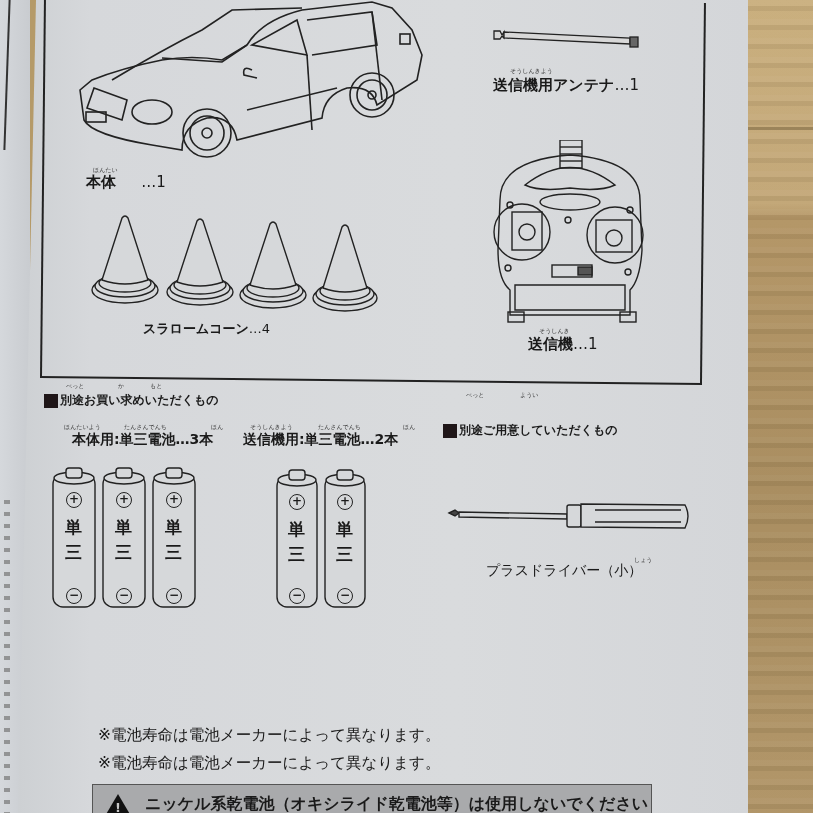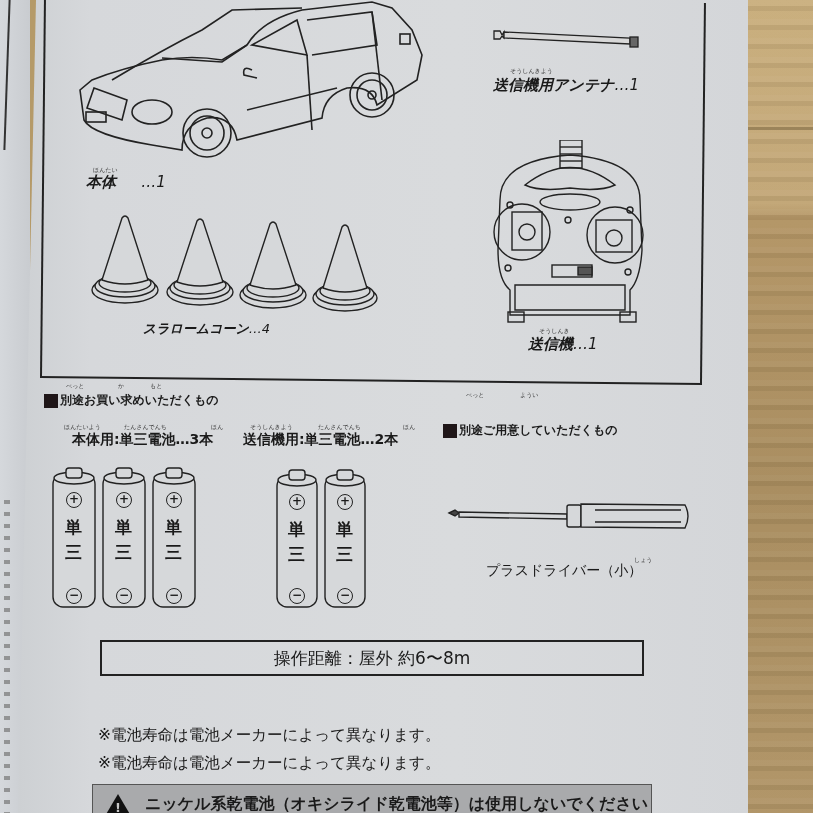--- a/index.html
+++ b/index.html
@@ -31,21 +31,21 @@
     position: absolute; left: 18px; top: 0; width: 730px; height: 813px;
     background: linear-gradient(90deg, #cdd0d3 0%, #d6d8db 10%, #d9dbdd 60%, #d4d6d9 100%);
     clip-path: polygon(18px 0, 100% 0, 100% 100%, 0 100%);
   }
   .frame {
     position: absolute; left: 44px; top: -4px; width: 662px; height: 382px;
     border: 2px solid #222; border-top: none;
     transform: rotate(0.6deg); transform-origin: 0 0;
   }
   .abs { position: absolute; }
-  .label { font-size: 15px; font-weight: bold; white-space: nowrap; font-style: italic; }
+  .label { font-size: 15px; font-weight: bold; white-space: nowrap; }
   .ruby { position: absolute; font-size: 6px; color: #333; white-space: nowrap; }
   .hdr { font-size: 12px; font-weight: bold; white-space: nowrap; display: flex; align-items: center; }
   .hdr .sq { width: 14px; height: 14px; background: #1f1618; margin-right: 2px; }
   .sub { font-size: 14px; font-weight: bold; white-space: nowrap; }
   table.spec {
     position: absolute; left: 100px; top: 640px; width: 544px;
     border-collapse: collapse; font-size: 17px;
   }
   table.spec td { border: 2px solid #222; height: 34px; text-align: center; white-space: nowrap; padding: 0 4px; }
   .note { font-size: 15.5px; white-space: nowrap; text-align: right; }
@@ -261,23 +261,20 @@
   <rect x="122" y="5" width="14" height="22" rx="2"></rect>
   <path d="M136 4 L240 5 Q246 16 240 28 L136 27 Z"></path>
   <line x1="150" y1="10" x2="236" y2="10"></line>
     <line x1="150" y1="22" x2="236" y2="22"></line>
 </svg>
 <span class="ruby" style="left:634px;top:556px">しょう</span>
 <span class="abs sub" style="left:486px;top:562px;font-weight:normal;font-size:14px">プラスドライバー（小）</span>
 
 <table class="spec">
   <tbody>
-  <tr>
-    <td colspan="2">操作距離：屋外 約6〜8m</td>
-  </tr>
 </tbody>
   </table>
 
 <div class="abs note" style="left:98px;top:725px">※電池寿命は電池メーカーによって異なります。</div>
 <div class="abs note" style="left:98px;top:753px">※電池寿命は電池メーカーによって異なります。</div>
 
 <div class="warn">
   <span class="tri"></span>
   <span>ニッケル系乾電池（オキシライド乾電池等）は使用しないでください</span>
 </div>

